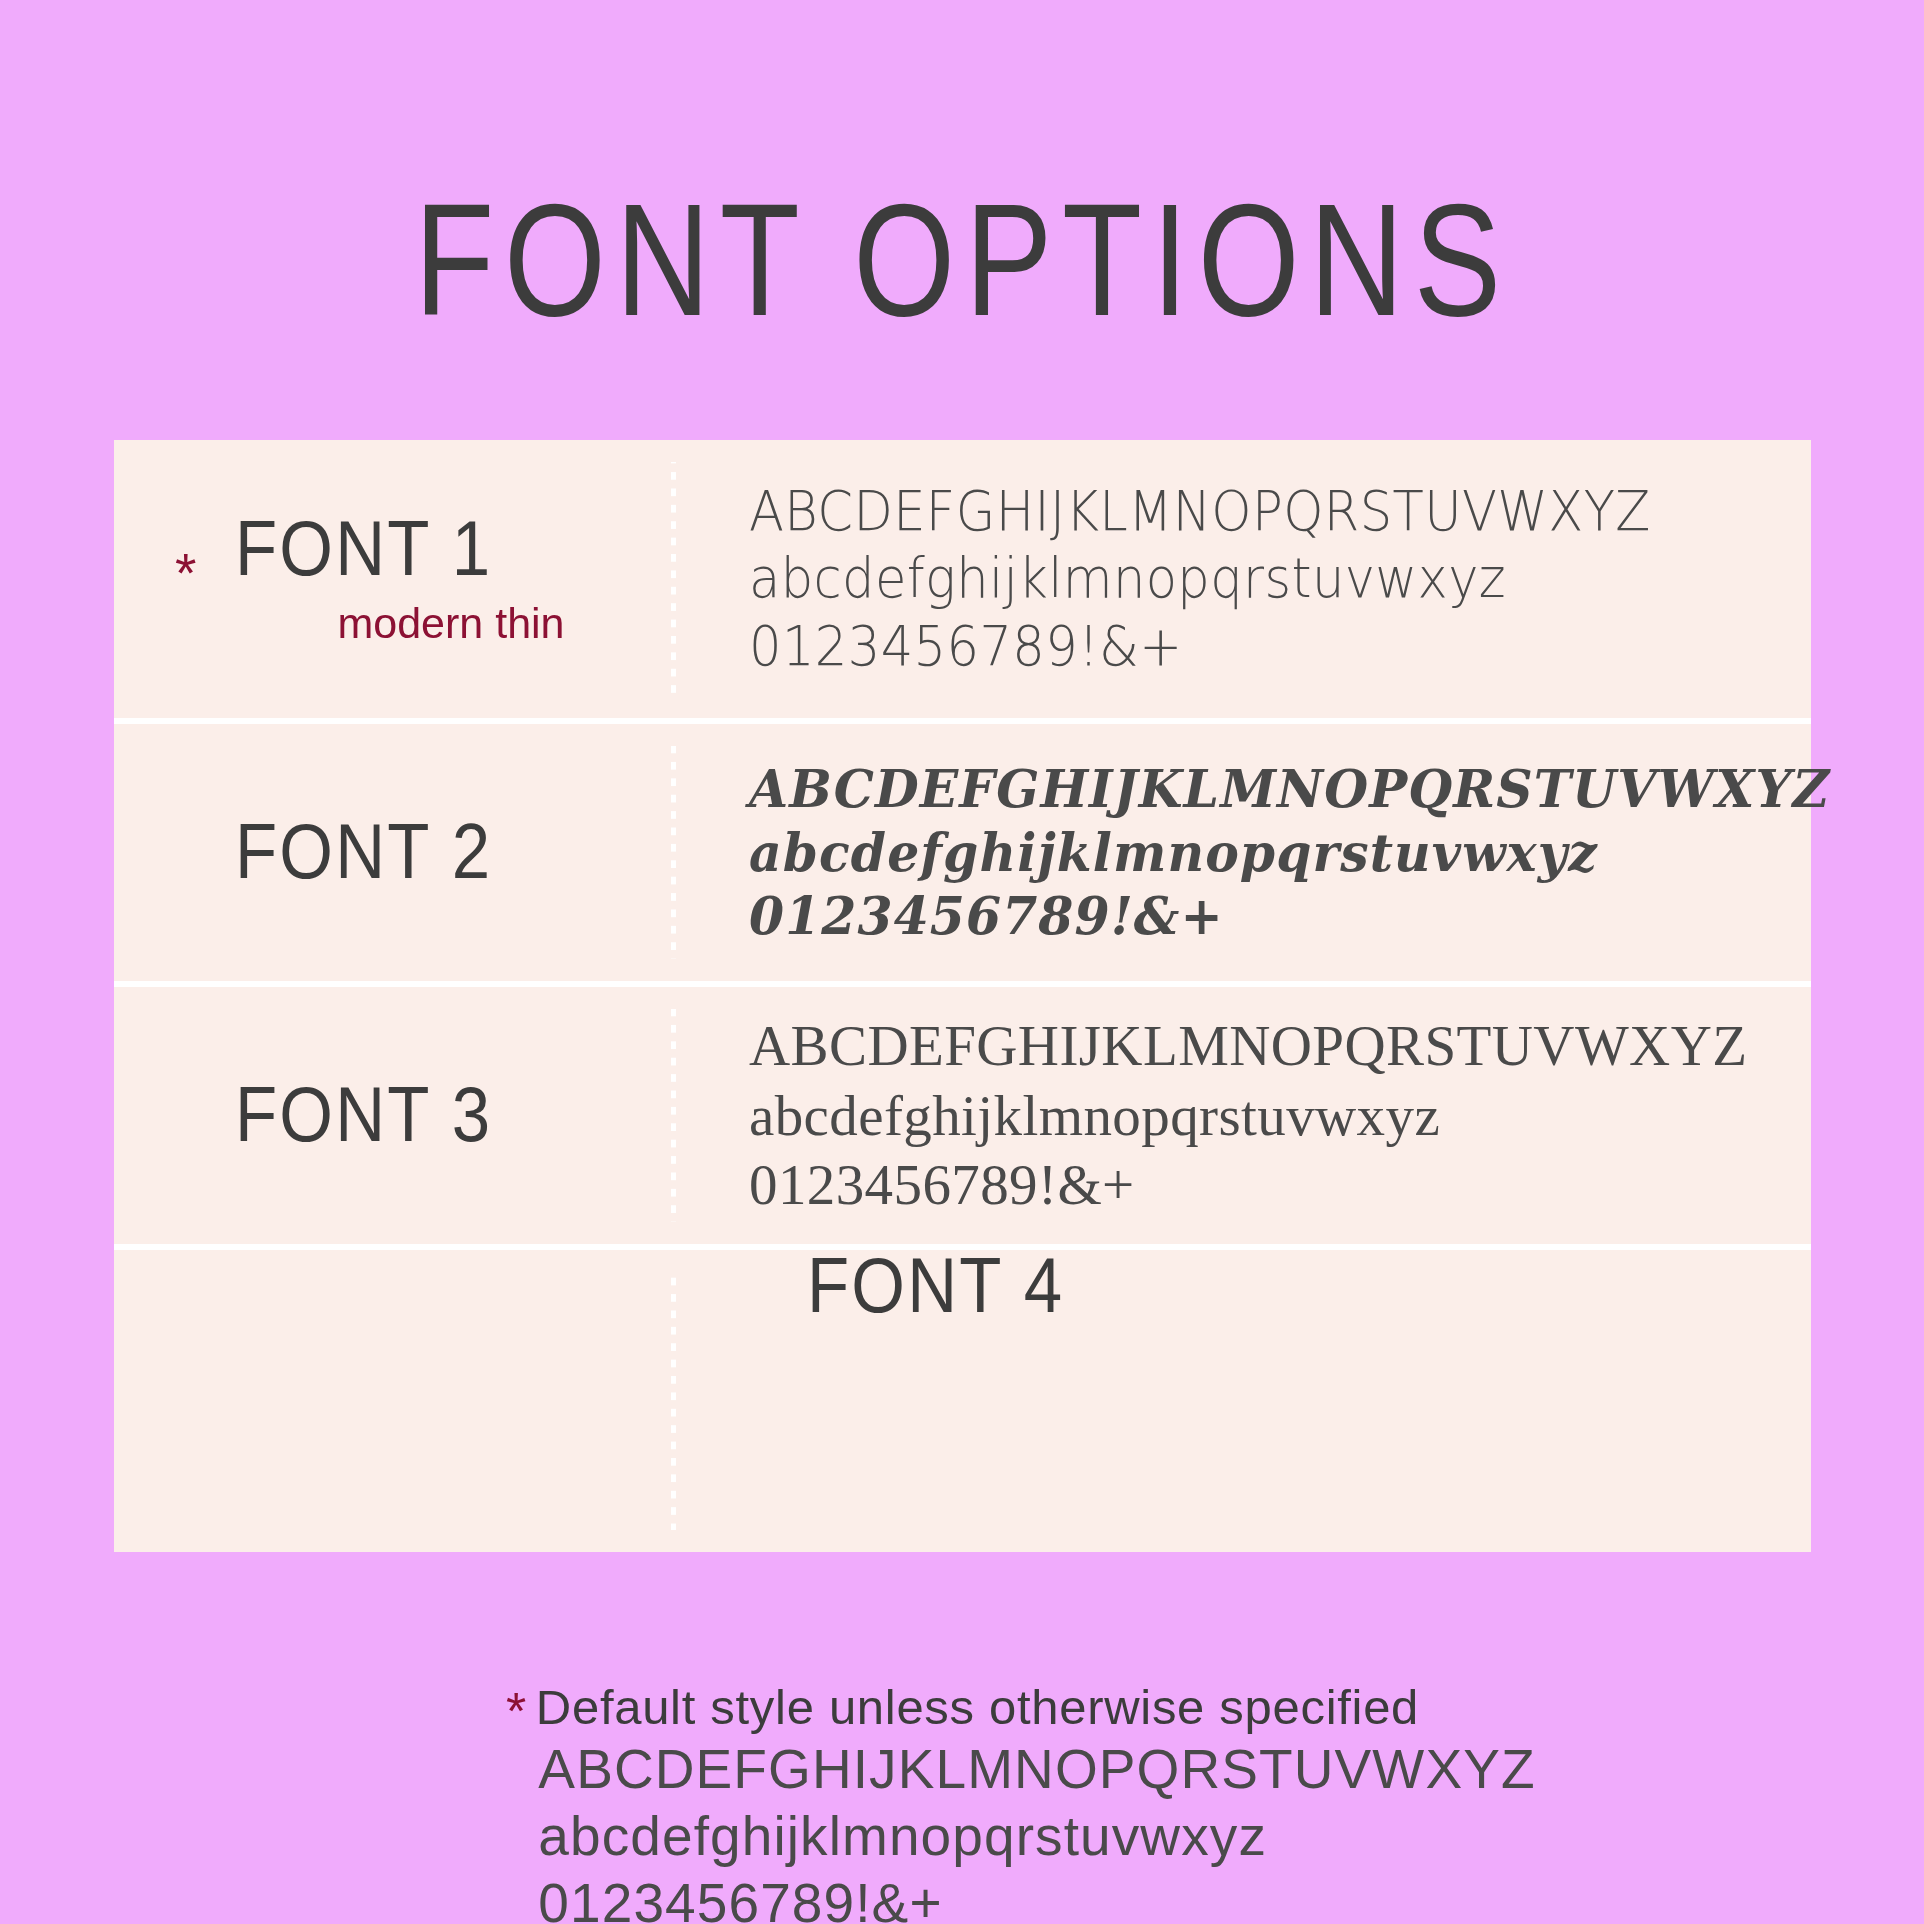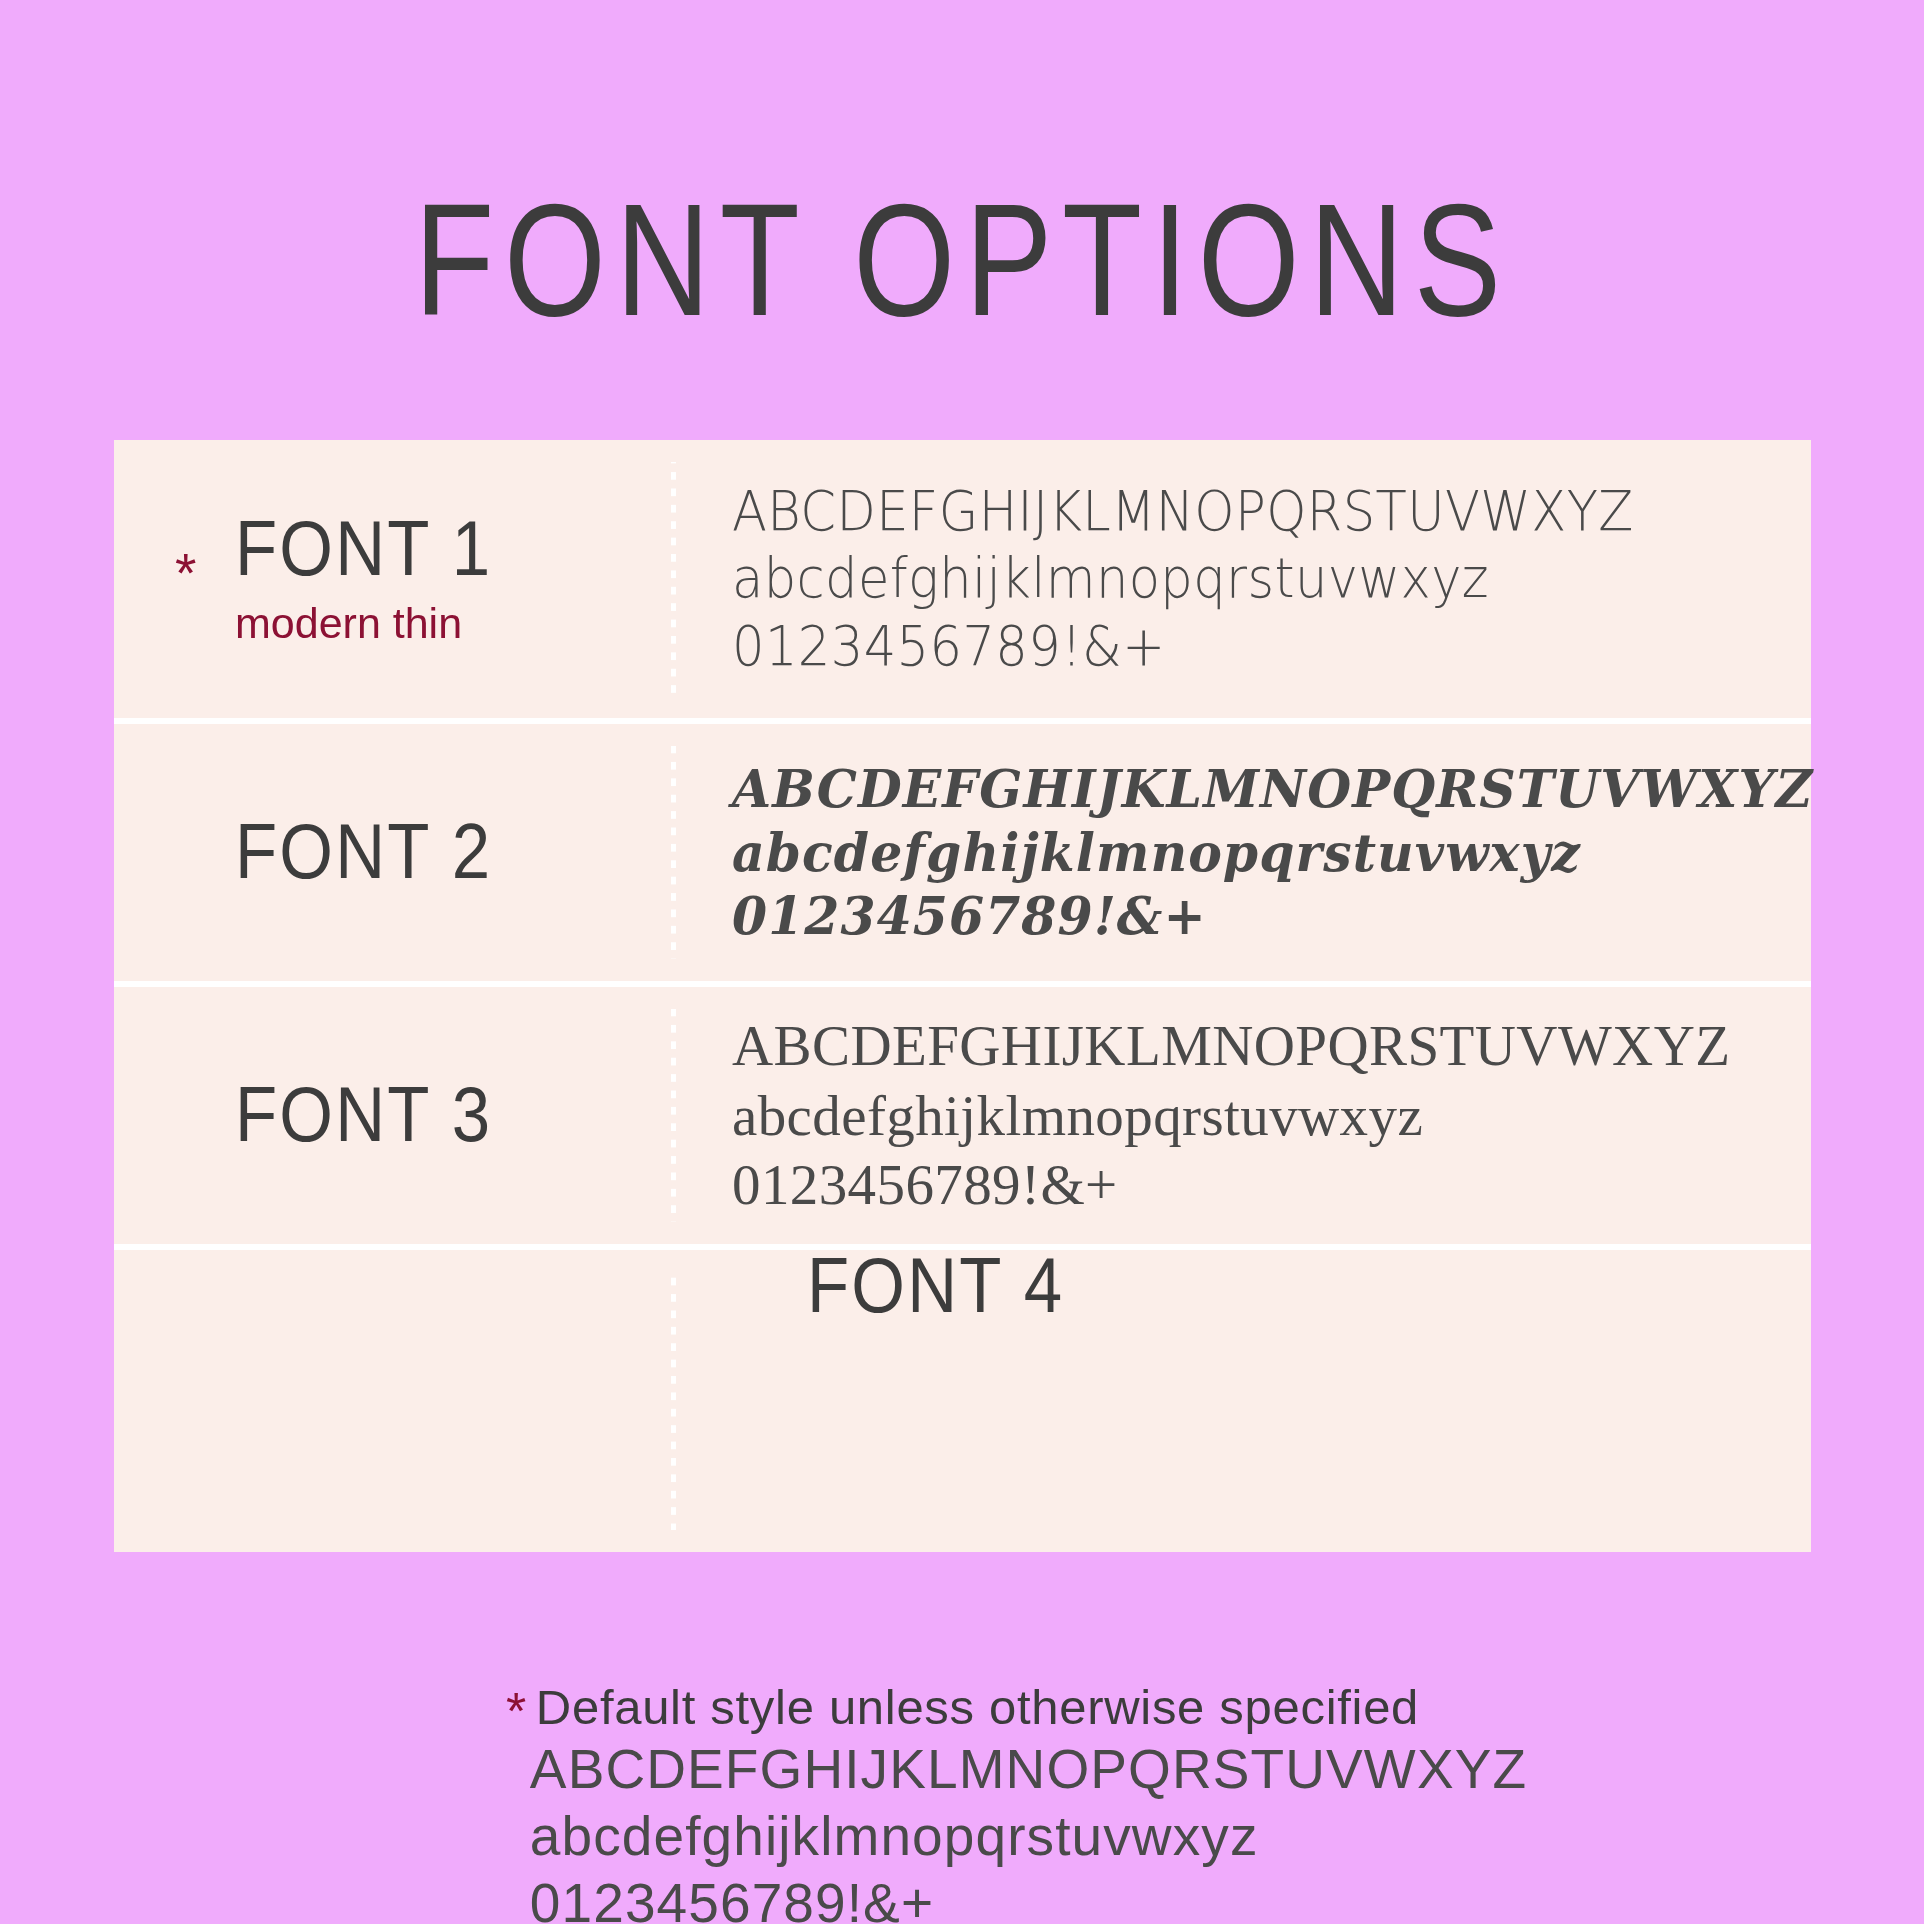--- a/index.html
+++ b/index.html
@@ -89,20 +89,21 @@
   }
 
   .font-desc {
     color: #8c1134;
     font-size: 43px;
     margin-left: 54px;
     margin-top: 16.4px;
     line-height: 1;
     font-family: "Liberation Sans", sans-serif;
     font-weight: 400;
+    text-align: center;
   }
   .desc-script {
     font-family: "DejaVu Serif", serif;
     font-style: italic;
     font-weight: bold;
     font-size: 45px;
     letter-spacing: 0.7px;
   }
   .desc-classic {
     font-family: "Liberation Serif", serif;
@@ -115,21 +116,21 @@
     top: 22.4px;
     bottom: 22.4px;
     width: 5.2px;
     background-image: linear-gradient(to bottom, #ffffff 50%, rgba(255,255,255,0) 0%);
     background-position: left;
     background-size: 5.2px 16.4px;
     background-repeat: repeat-y;
   }
 
   .sample-col {
-    margin-left: 65px;
+    margin-left: 82px;
     color: #4b4b4b;
   }
   .sample-line {
     white-space: nowrap;
     line-height: 1.22;
   }
 
   
   .s1 {
     font-family: "DejaVu Sans", sans-serif;

